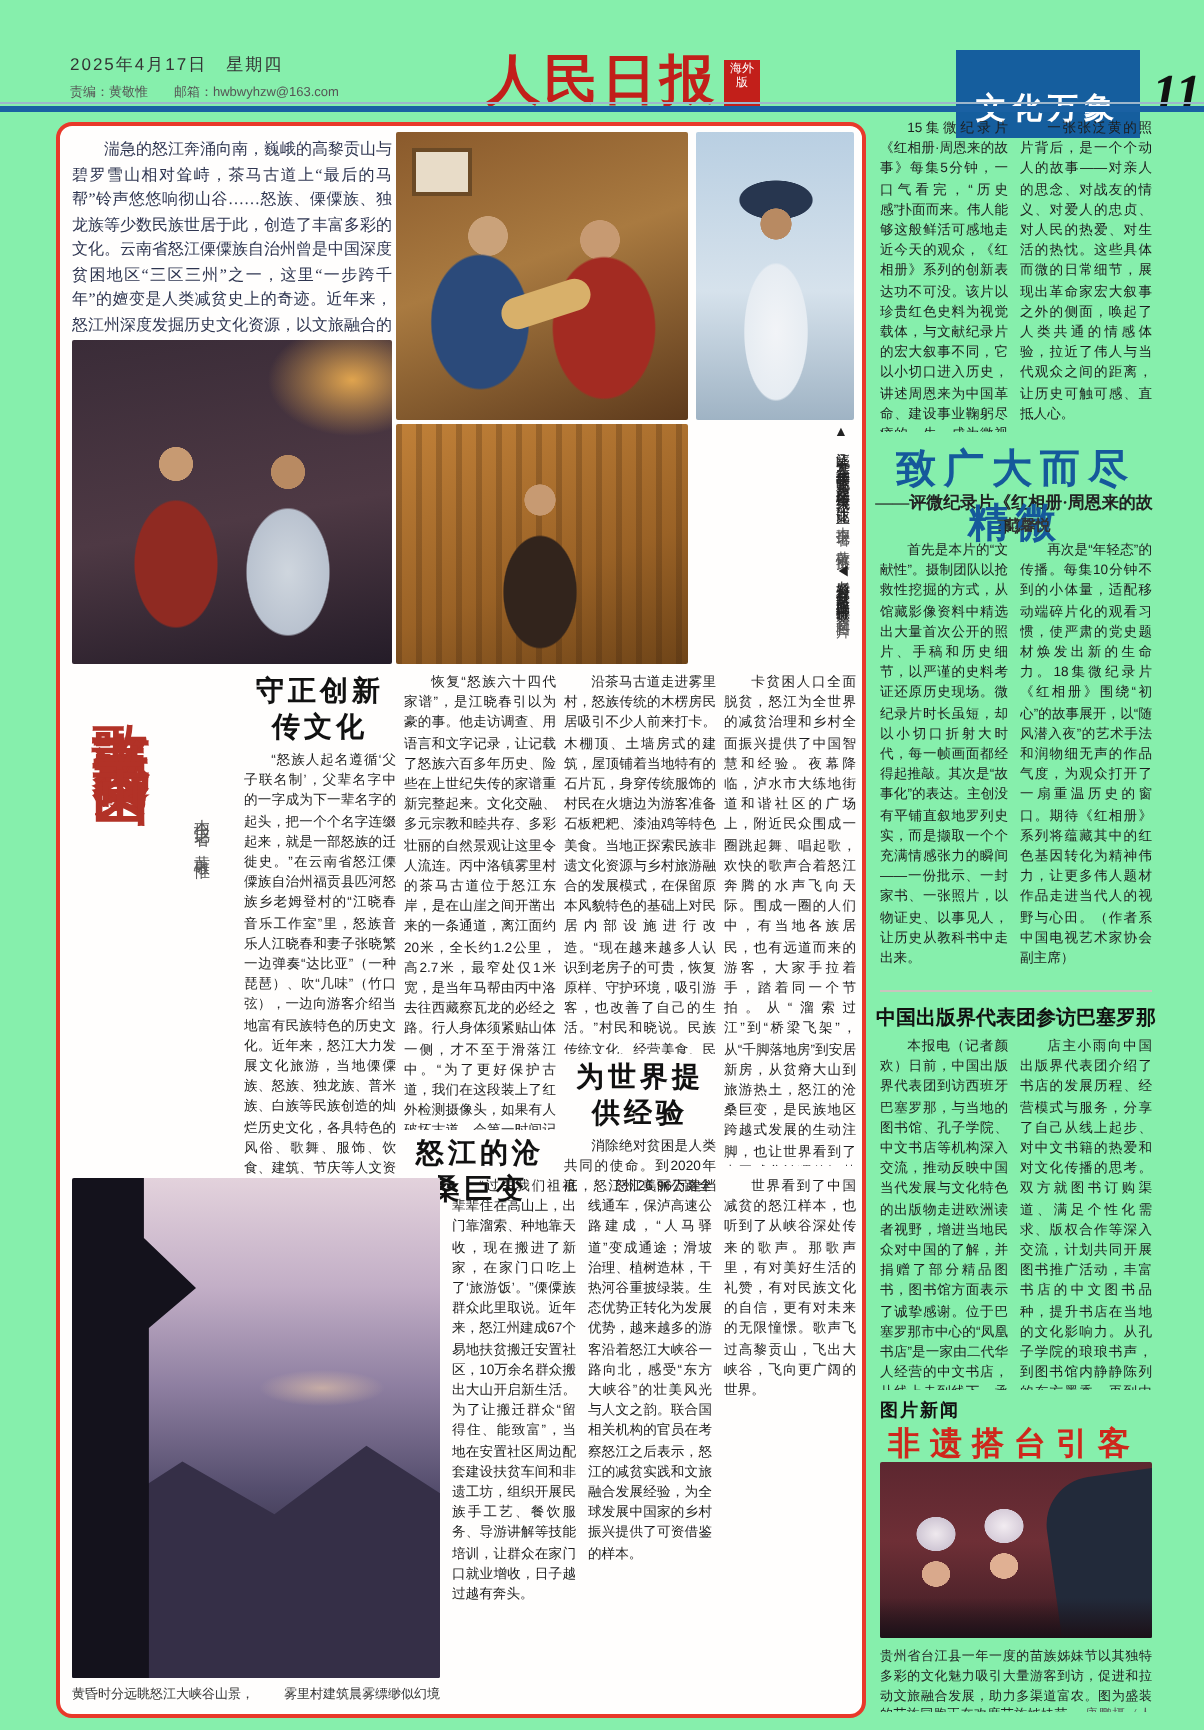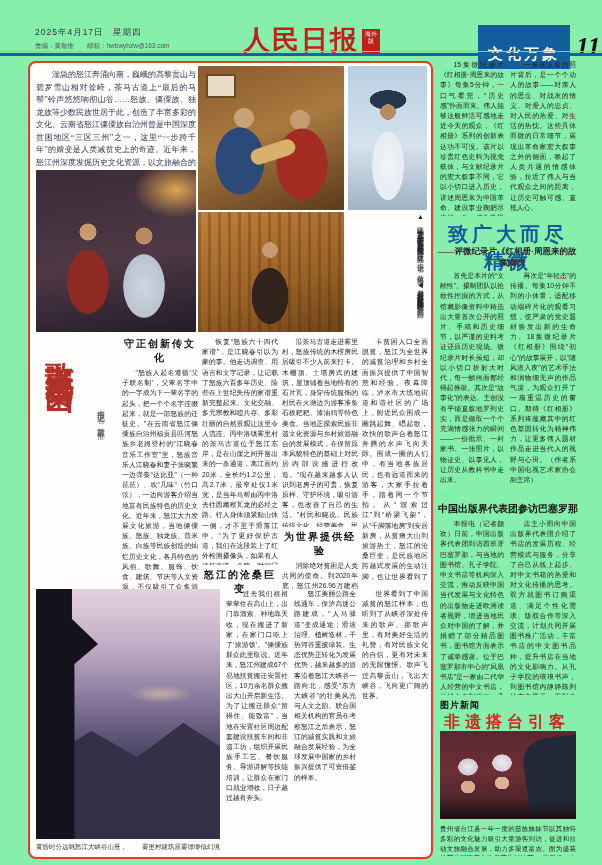--- a/index.html
+++ b/index.html
@@ -14,21 +14,21 @@
   .section-box{background:#155e9e;color:#fff;font-weight:bold;font-size:15px;letter-spacing:3px;padding:20px 10px 5px 10px;font-family:"Liberation Serif",serif;}
   .pageno{font-family:"Liberation Serif",serif;font-style:italic;font-weight:bold;font-size:26px;color:#111;}
   .blue-rule{position:absolute;left:0;top:53px;width:602px;height:3px;background:#1a61a3;}
   .thin-rule{position:absolute;left:0;top:51px;width:602px;height:1px;background:#9db6cc;}
   
   .redbox{position:absolute;left:28px;top:61px;width:401px;height:794px;border:2.5px solid #e8392a;border-radius:8px;background:#fffefd;}
   .intro{font-size:8px;line-height:12.5px;color:#2e3550;text-align:justify;text-indent:2em;font-family:"Liberation Serif",serif;}
   .vtitle{writing-mode:vertical-rl;font-family:"Liberation Serif",serif;font-weight:bold;color:#b23227;font-size:29px;line-height:31px;letter-spacing:3px;}
   .vbyline{writing-mode:vertical-rl;font-size:8px;color:#555;letter-spacing:2px;}
   .col{font-size:6.8px;line-height:10.2px;text-align:justify;color:#1d1d1d;overflow:hidden;text-indent:2em;}
-  .subhead{font-family:"Liberation Serif",serif;font-weight:bold;font-size:10px;color:#111;text-align:center;letter-spacing:2px;}
+  .subhead{font-family:"Liberation Serif",serif;font-weight:bold;font-size:14px;color:#111;text-align:center;letter-spacing:2px;}
   .photo{overflow:hidden;border-radius:1px;}
   .vcap{writing-mode:vertical-rl;font-size:7px;line-height:11px;color:#222;letter-spacing:1px;}
   .vcap .crd{color:#555;}
   .bcap{font-size:6.5px;color:#333;display:flex;justify-content:space-between;}
   
   .rr-col{font-size:6.8px;line-height:10.2px;text-align:justify;color:#1d1d1d;overflow:hidden;text-indent:2em;}
   .review-title{font-family:"Liberation Serif",serif;font-weight:bold;color:#15599b;font-size:20px;letter-spacing:4px;text-align:center;}
   .review-sub{font-size:8.5px;font-weight:bold;color:#222;text-align:center;font-family:"Liberation Serif",serif;}
   .review-author{font-size:7.5px;color:#333;text-align:center;font-weight:bold;}
   .pub-title{font-family:"Liberation Serif",serif;font-weight:bold;color:#111;font-size:10px;white-space:nowrap;text-align:left;}

